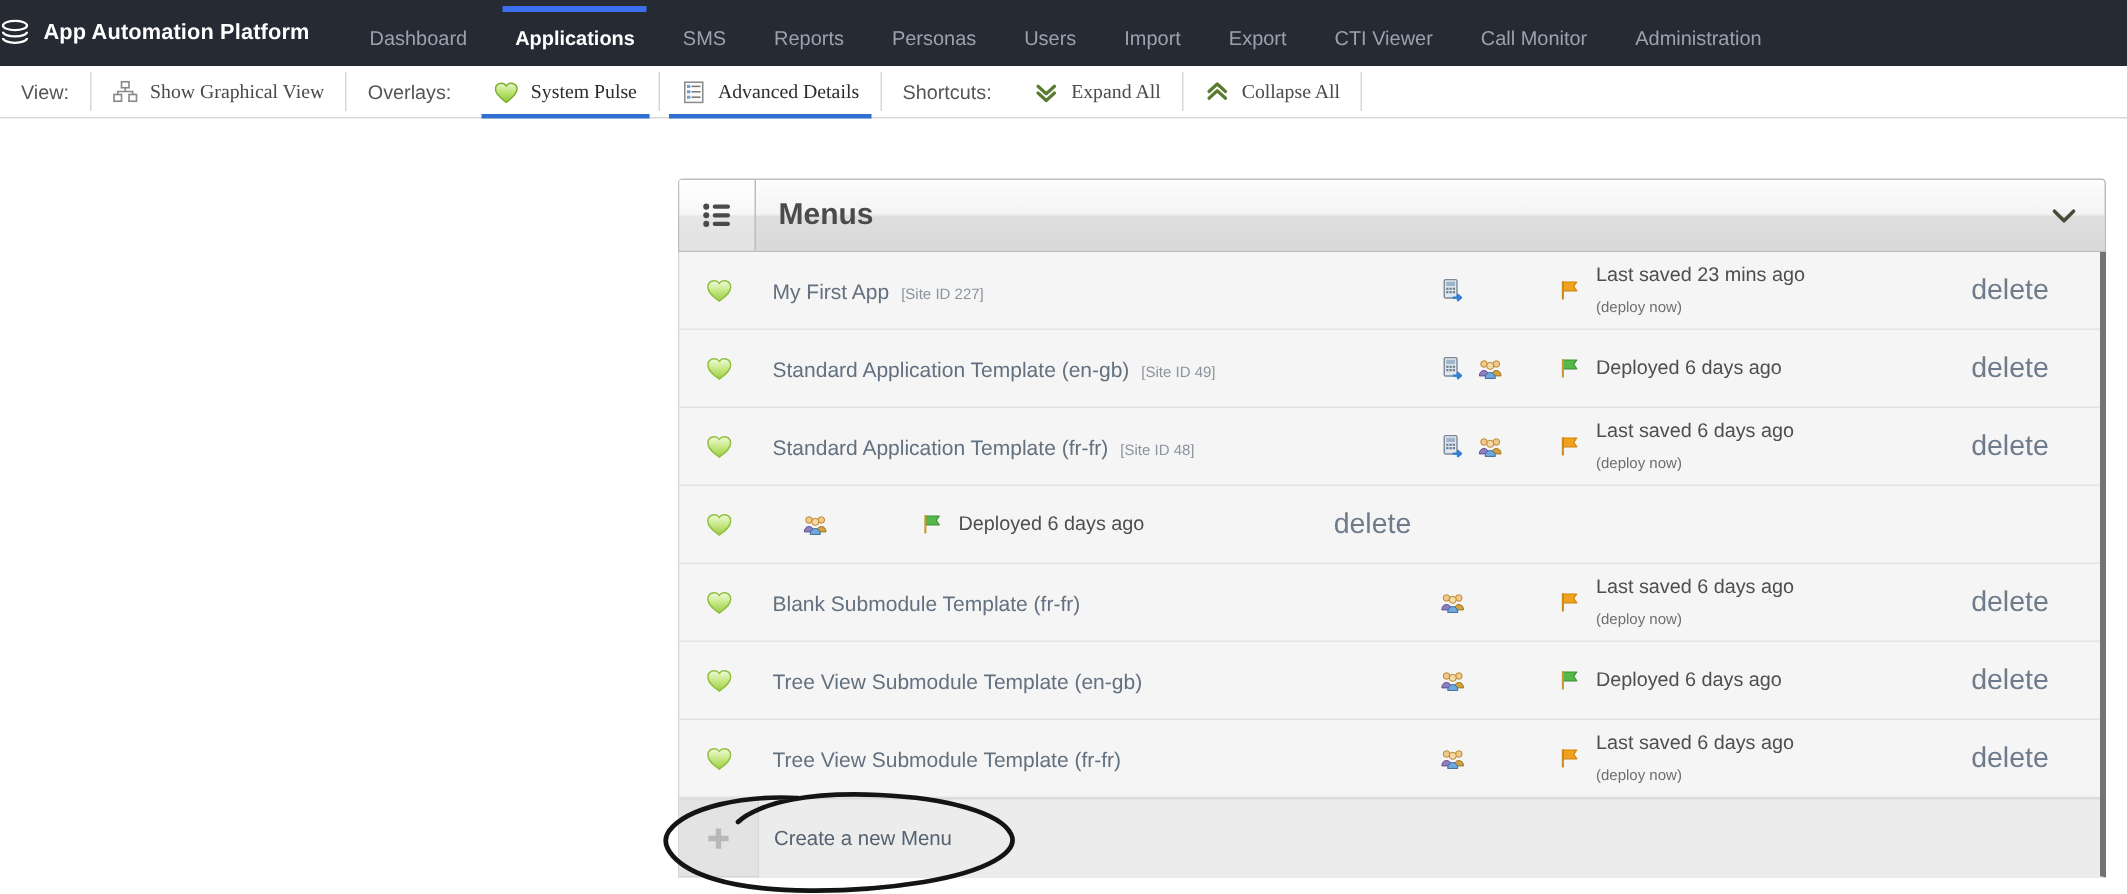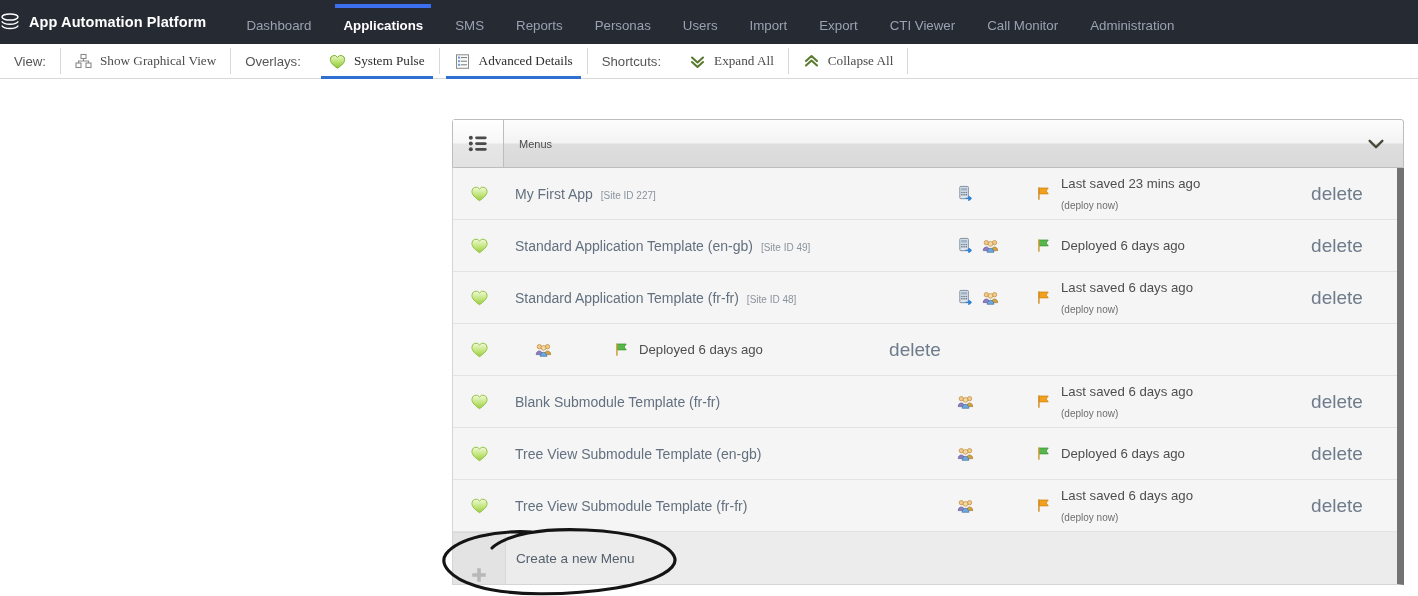--- a/index.html
+++ b/index.html
@@ -140,35 +140,36 @@
     justify-content: center;
     border-right: 1px solid #bdbdbd;
     background: linear-gradient(to bottom, #ffffff 0%, #f7f7f7 48%, #e6e6e6 52%, #e2e2e2 100%);
     flex: 0 0 50px;
   }
   .panel-title {
     flex: 1 1 auto;
     display: flex;
     align-items: center;
     padding-left: 15px;
-    font-size: 11px;
+    font-size: 20px;
     color: #4b4b4b;
+    font-weight: bold;
   }
   .panel-chevron {
     width: 54px;
     display: flex;
     align-items: center;
     justify-content: center;
     flex: 0 0 54px;
     cursor: pointer;
   }
 
   .panel-body {
     border-left: 1px solid #d5d5d5;
-    border-right: 7px solid #737373;
+    border-right: 4px solid #737373;
     border-bottom: 1px solid #d5d5d5;
     background: #f4f4f4;
     box-sizing: border-box;
   }
 
   .row {
     display: flex;
     align-items: center;
     height: 52px;
     border-bottom: 1px solid #e3e3e3;
@@ -242,21 +243,21 @@
     justify-content: center;
   }
   .delete-link {
     font-size: 19px;
     color: #6d7b8b;
     cursor: pointer;
   }
 
   .row-create {
     display: flex;
-    align-items: flex-end;
+    align-items: center;
     height: 52px;
     background: #e3e3e3;
     box-sizing: border-box;
     border-top: 1px solid #d8d8d8;
   }
   .create-plus-cell {
     width: 52px;
     flex: 0 0 52px;
     display: flex;
     align-items: center;

